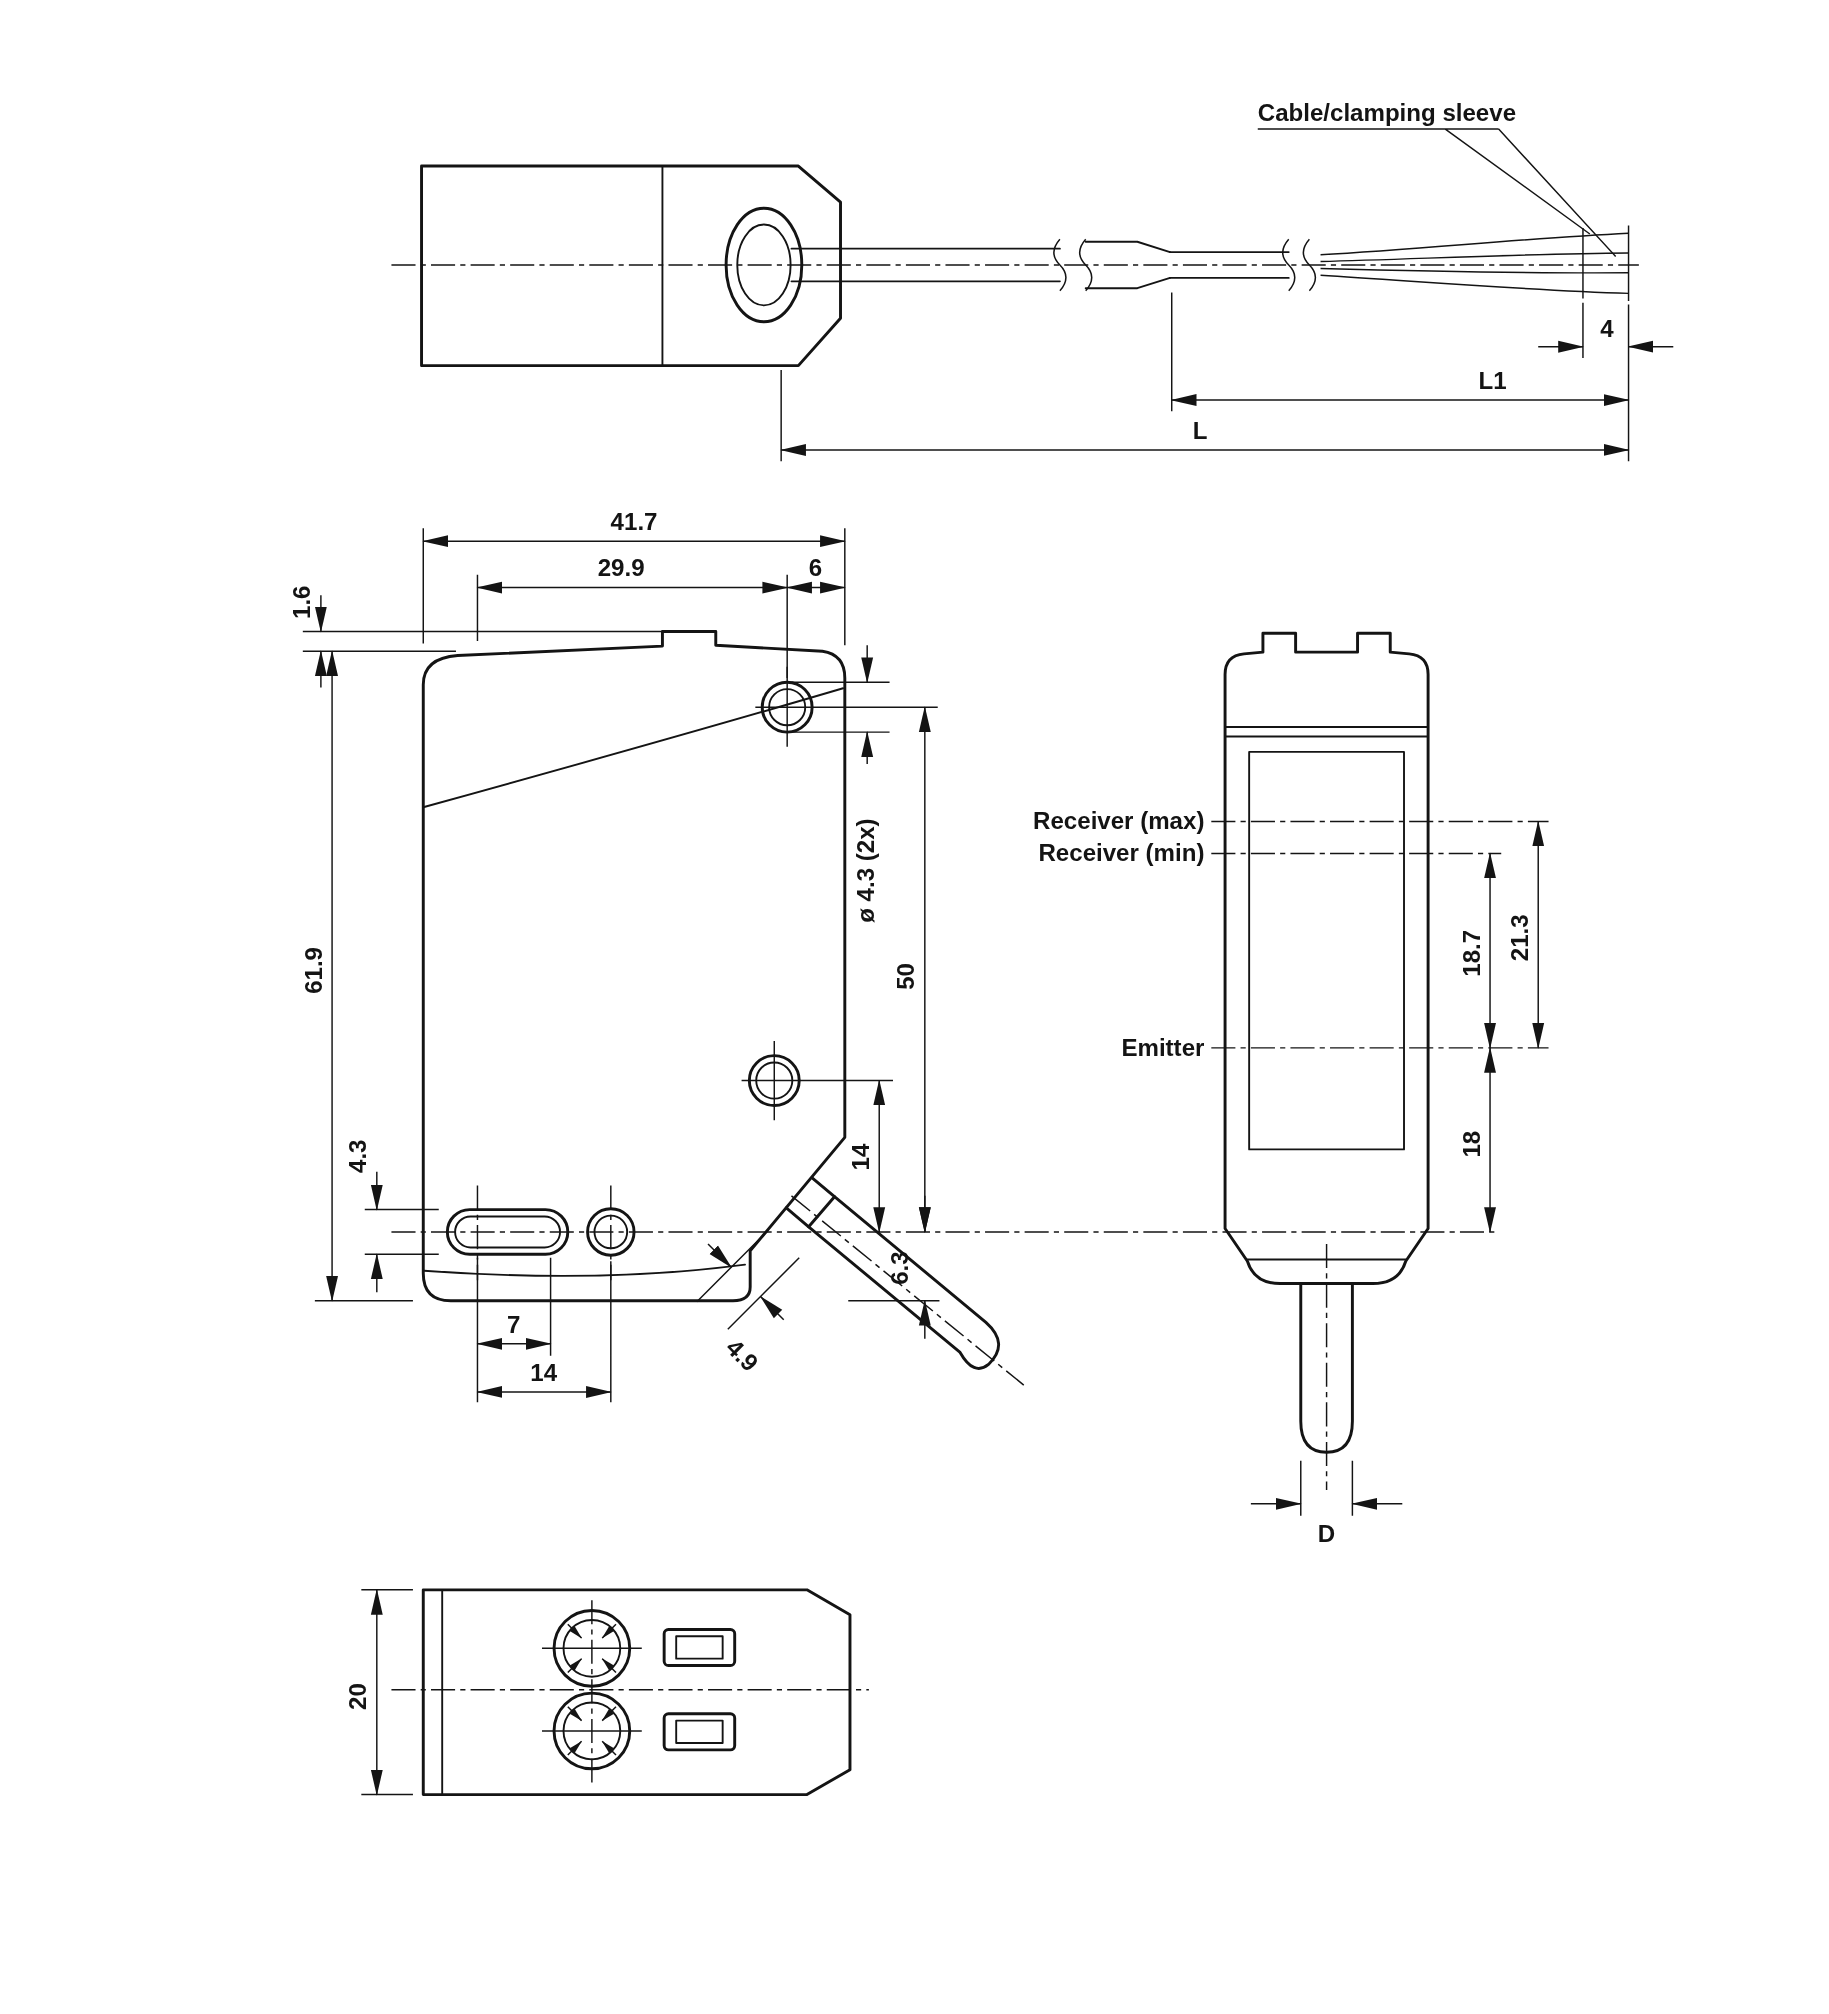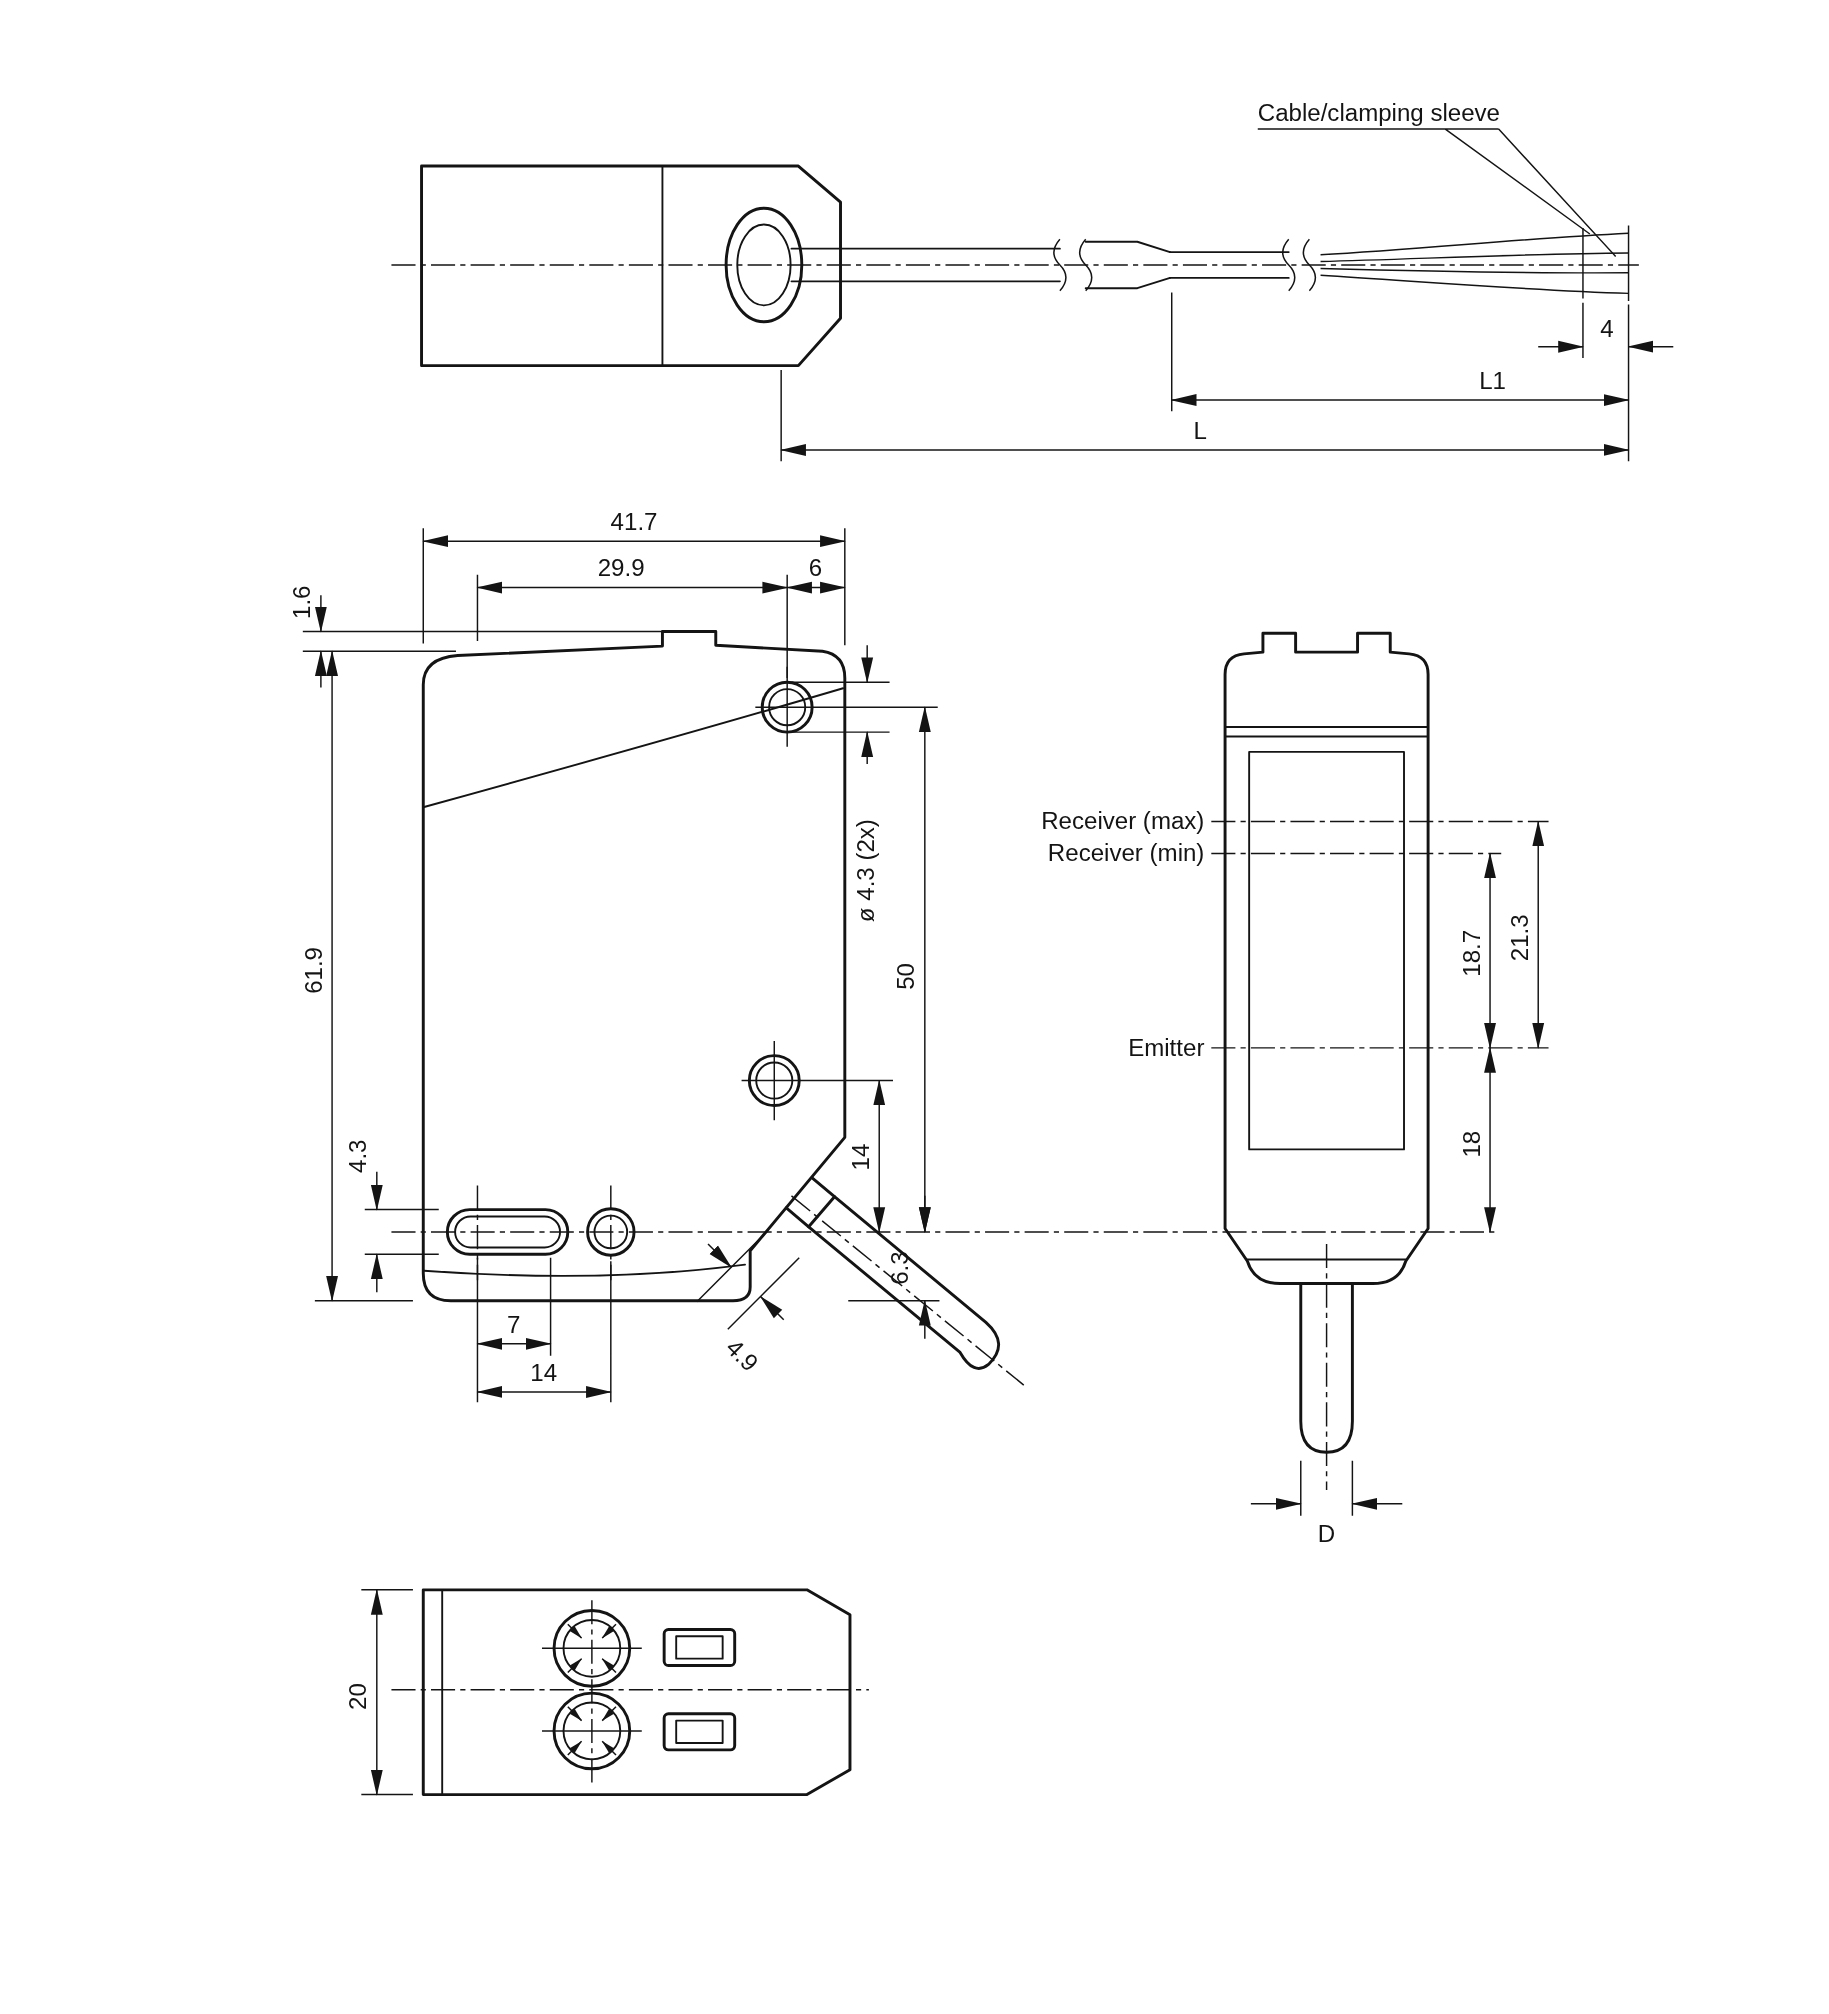--- a/index.html
+++ b/index.html
@@ -1,16 +1,16 @@
 <!DOCTYPE html>
 <html style="font-size:13.8px"><head>
 <meta charset="utf-8">
 <style>
   html,body{margin:0;padding:0;background:#ffffff;}
-  .canvas{width:1829px;height:2014px;background:#fff;position:relative;overflow:hidden;}
+  .canvas{width:1829px;height:2014px;background:#fff;position:relative;overflow:hidden;font-weight:bold;}
   svg{position:absolute;inset:0;}
   .outline{fill:none;stroke:#141414;stroke-width:3.4;stroke-linejoin:round;stroke-linecap:round;}
   .thin{stroke-width:2.2;}
   .dim{fill:none;stroke:#141414;stroke-width:1.7;stroke-linecap:butt;}
   .cl{stroke-dasharray:28 6 6 6;}
   text{font-family:"Liberation Sans", sans-serif;font-size:28px;fill:#141414;}
 </style>
 </head>
 <body>
 

